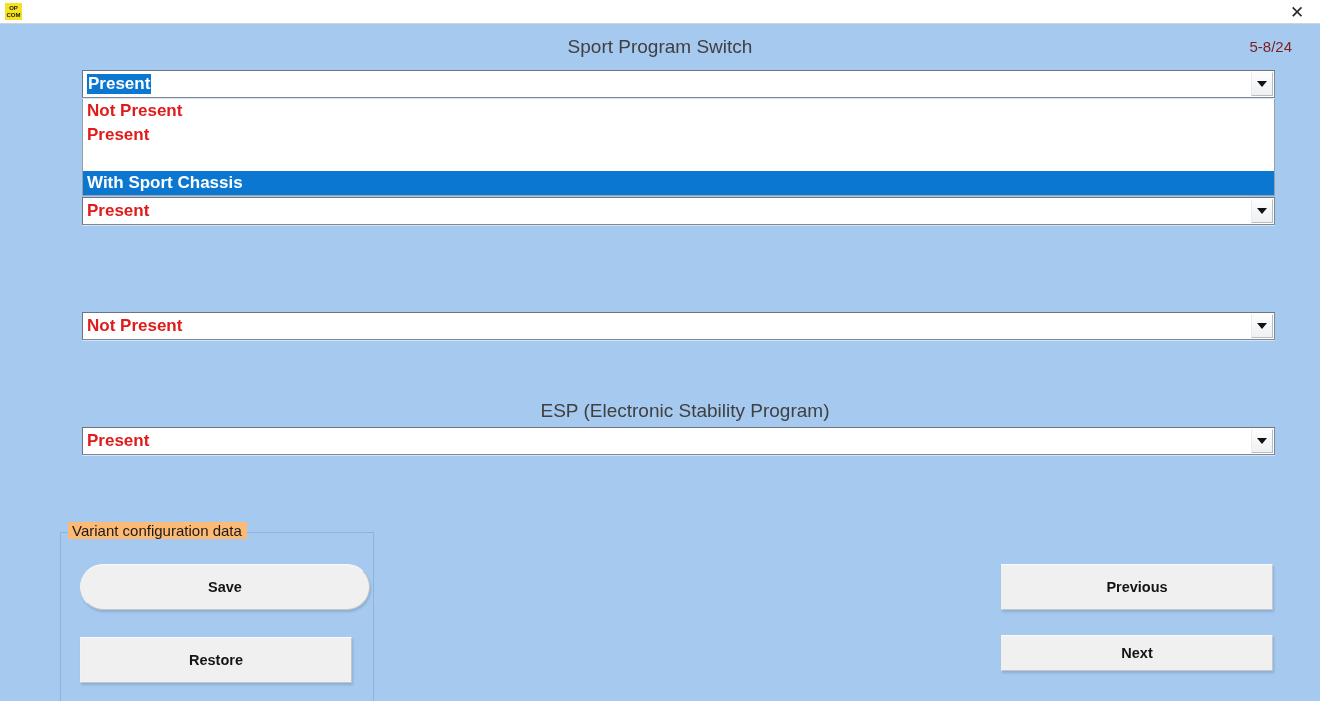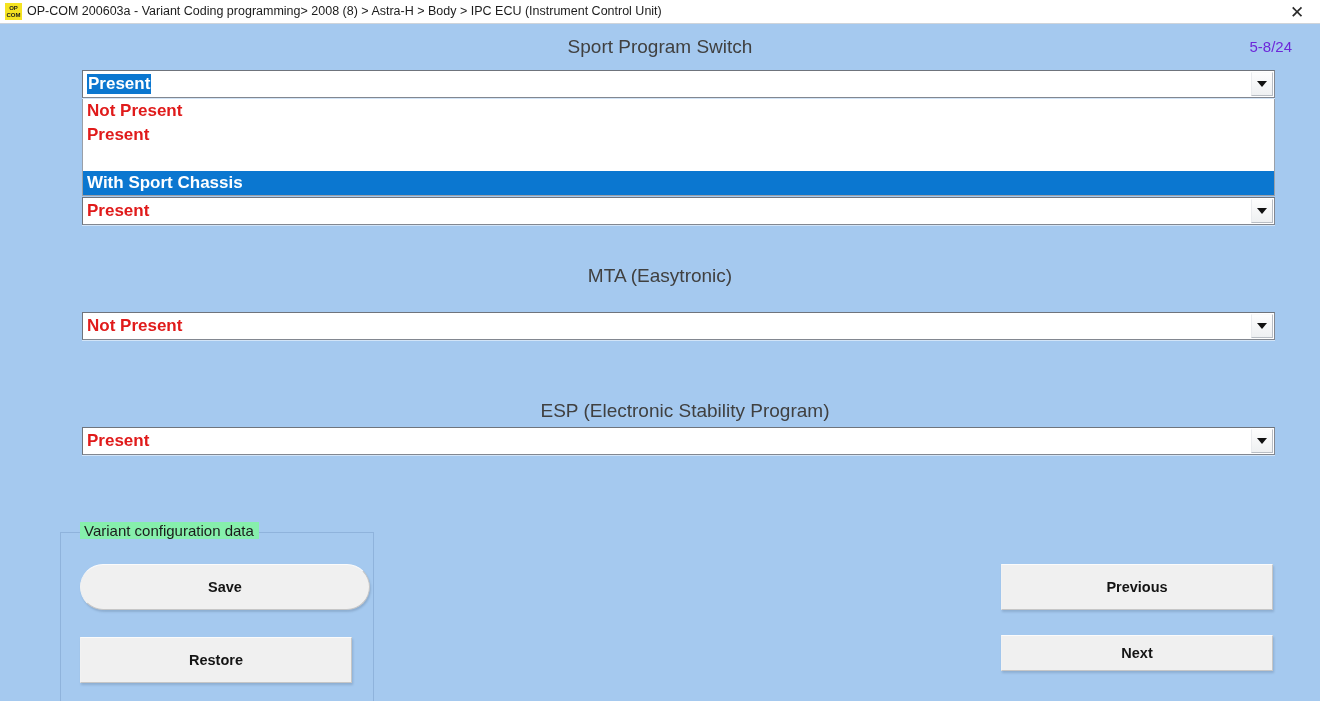--- a/index.html
+++ b/index.html
@@ -85,21 +85,21 @@
     font-size: 19px;
     color: #404040;
     font-family: "Liberation Sans", sans-serif;
   }
 
   #page-indicator {
     position: absolute;
     right: 28px;
     top: 14px;
     font-size: 15px;
-    color: #6d28d9;
+    color: #7f1d1d;
     font-weight: normal;
   }
 
   
   .combo {
     position: absolute;
     left: 82px;
     width: 1193px;
     height: 28px;
     background: #ffffff;
@@ -180,23 +180,23 @@
     position: absolute;
     left: 60px;
     top: 508px;
     width: 314px;
     height: 180px;
     border: 1px solid #8fb3dc;
     box-sizing: border-box;
   }
   #groupbox-label {
     position: absolute;
-    left: 80px;
+    left: 68px;
     top: 498px;
-    background: #86efac;
+    background: #fdba74;
     padding: 0 5px 0 4px;
     font-size: 15px;
     color: #1b1b1b;
   }
 
   
   .btn {
     position: absolute;
     background: #f0f0f0;
     border: 1px solid #c6c6c6;
@@ -217,21 +217,20 @@
 </head>
 <body>
 
 <div id="green-sliver"></div>
 
 <div id="titlebar">
   <div id="app-icon">
     <span>OP</span>
     <span>COM</span>
   </div>
-  <div id="titlebar-text">OP-COM 200603a - Variant Coding programming&gt; 2008 (8) &gt; Astra-H &gt; Body &gt; IPC ECU (Instrument Control Unit)</div>
   <div id="close-button">✕</div>
 </div>
 
 <div id="page">
 
   <div class="section-title" style="top:12px;">Sport Program Switch</div>
   <div id="page-indicator">5-8/24</div>
 
   <div class="combo" style="top:46px;">
     <div class="val selected-text">Present</div>
@@ -246,21 +245,20 @@
     <div class="opt highlighted">With Sport Chassis</div>
   </div>
 
   <div class="combo" style="top:173px;">
     <div class="val">Present</div>
     <div class="arrow-btn">
         <div class="tri"></div>
       </div>
   </div>
 
-  <div class="section-title" style="top:241px;">MTA (Easytronic)</div>
   <div class="combo" style="top:288px;">
     <div class="val">Not Present</div>
     <div class="arrow-btn">
         <div class="tri"></div>
       </div>
   </div>
 
   <div class="section-title" style="top:376px;margin-left:25px;">ESP (Electronic Stability Program)</div>
   <div class="combo" style="top:403px;">
     <div class="val">Present</div>

